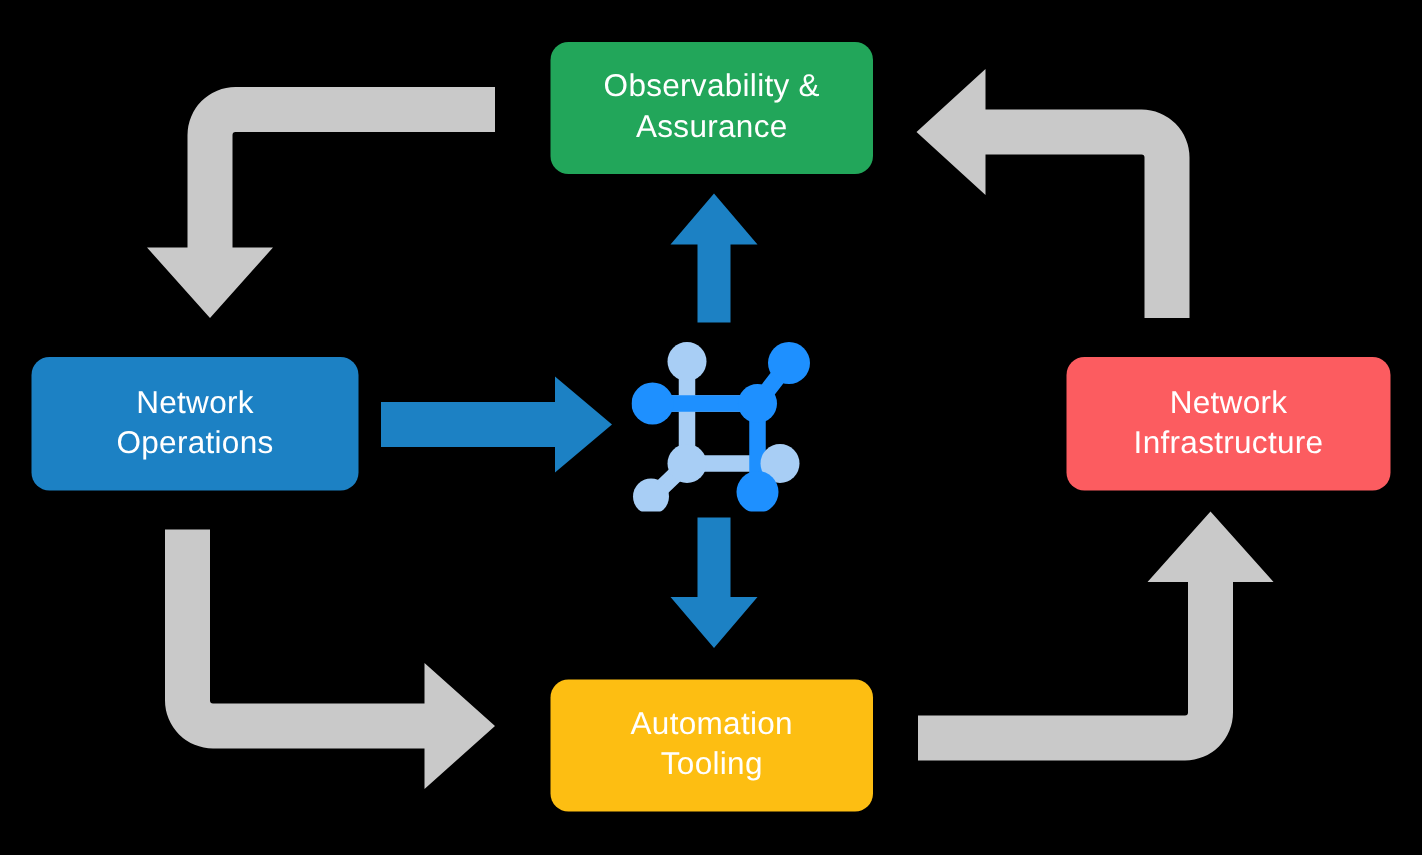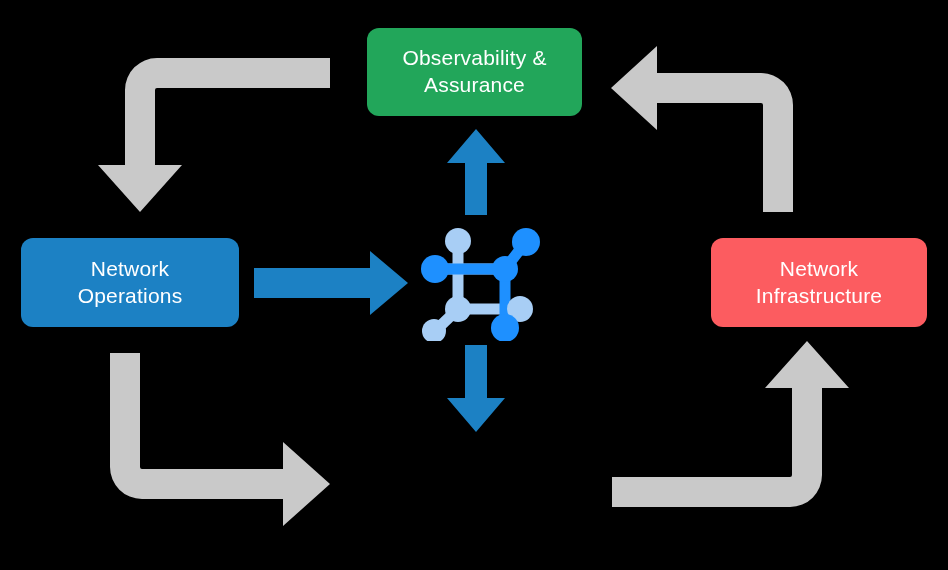--- a/index.html
+++ b/index.html
@@ -172,14 +172,18 @@
   <div class="node-box" id="box-operations" style="background: rgb(28, 129, 196);">
     <span class="node-label">Network
 Operations</span>
   </div>
 
   <div class="node-box" id="box-infrastructure" style="background: rgb(252, 92, 96);">
     <span class="node-label">Network
 Infrastructure</span>
   </div>
 
+  <div class="node-box" id="box-automation" style="background: rgb(253, 190, 18);">
+    <span class="node-label">Automation
+Tooling</span>
+  </div>
 
 </div>
 
 </body></html>

